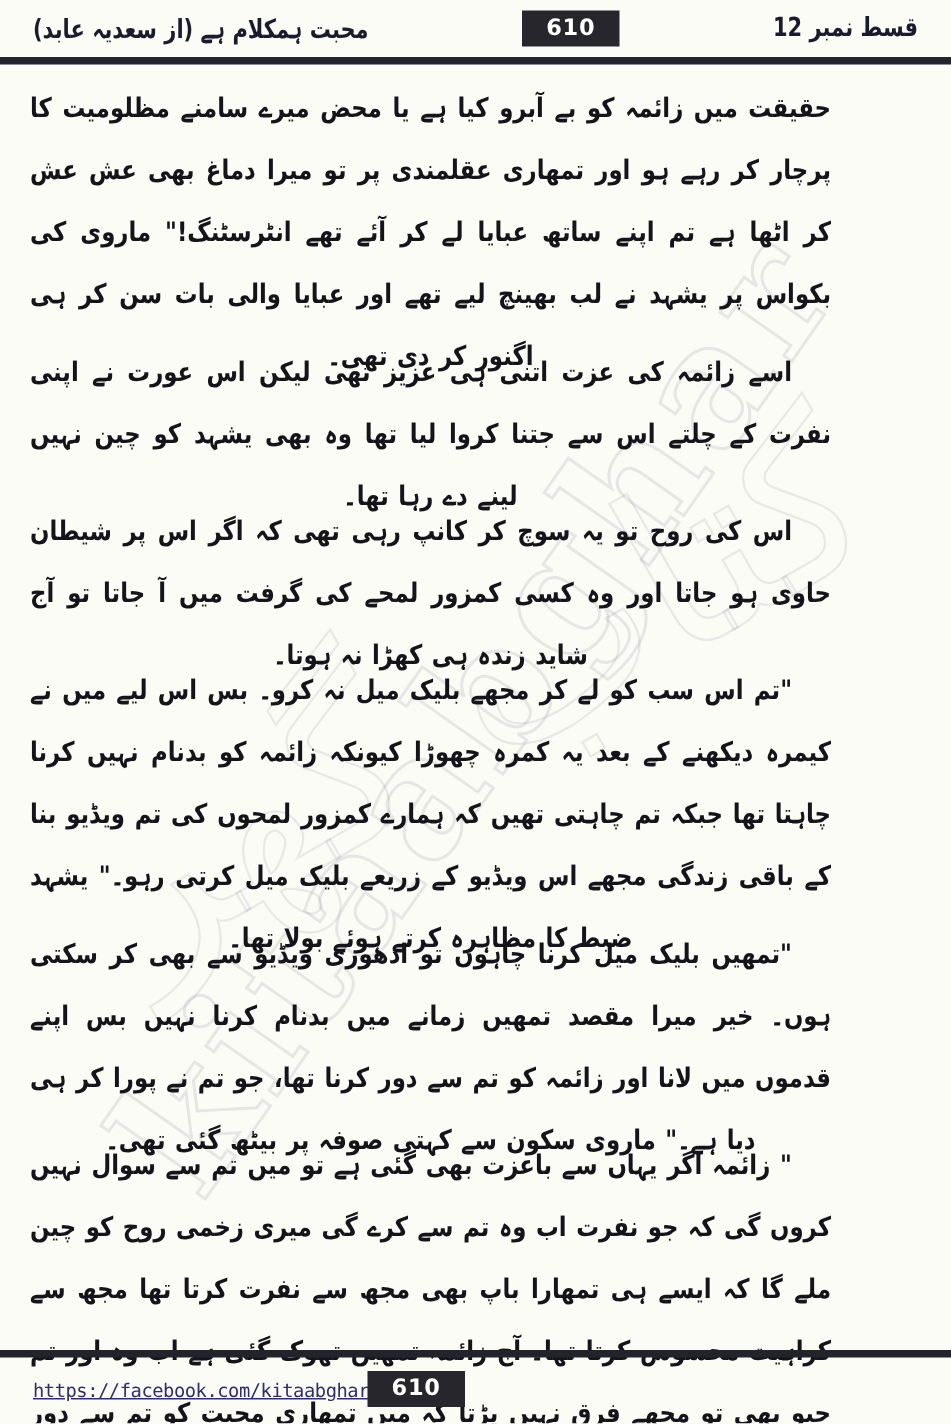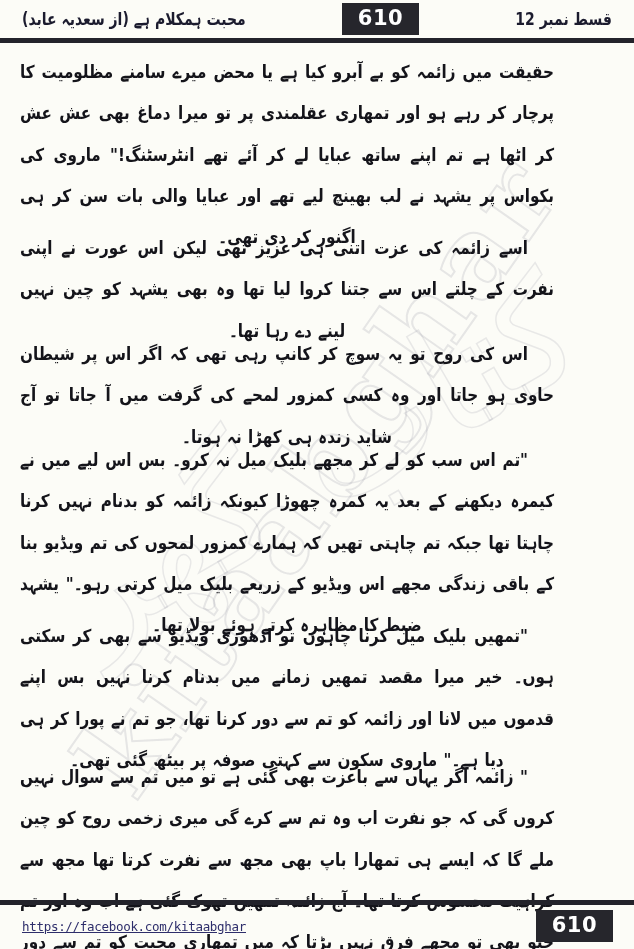--- a/index.html
+++ b/index.html
@@ -26,37 +26,37 @@
   .hdr-title,.hdr-episode{
     font-size:15px;color:#1b1b2e;white-space:nowrap;
     font-weight:600;letter-spacing:-.2px;
     transform:scaleY(1.25);
   }
   .hdr-title{font-size:14px;}
   .hdr-episode{font-size:14px;}
   .pagebadge{
     background:#26262c;color:#ffffff;
     font-family:"DejaVu Sans",sans-serif;
-    font-weight:bold;font-size:21px;
+    font-weight:bold;font-size:15px;
     padding:3px 15px 4px;line-height:1.05;
     letter-spacing:.5px;
     box-shadow:0 0 0 1px #26262c;
   }
   .rule-top{
     position:absolute;top:38px;left:0;width:634px;height:5px;
     background:#23232b;z-index:6;
   }
   
   .rule-bot{
     position:absolute;bottom:44px;left:0;width:634px;height:5px;
     background:#23232b;z-index:6;
   }
   .footer{
     position:absolute;bottom:4px;left:0;right:0;height:38px;
-    display:flex;align-items:center;justify-content:space-between;
+    display:flex;align-items:center;justify-content:flex-start;
     padding:0 22px;box-sizing:border-box;z-index:6;direction:ltr;
   }
   .furl{
     font-family:"DejaVu Sans Mono","Liberation Mono",monospace;
     font-size:12.5px;color:#2e2e6b;letter-spacing:-.3px;
     white-space:nowrap;
   }
   
   .body-area{
     position:absolute;top:46px;left:0;width:574px;height:856px;

